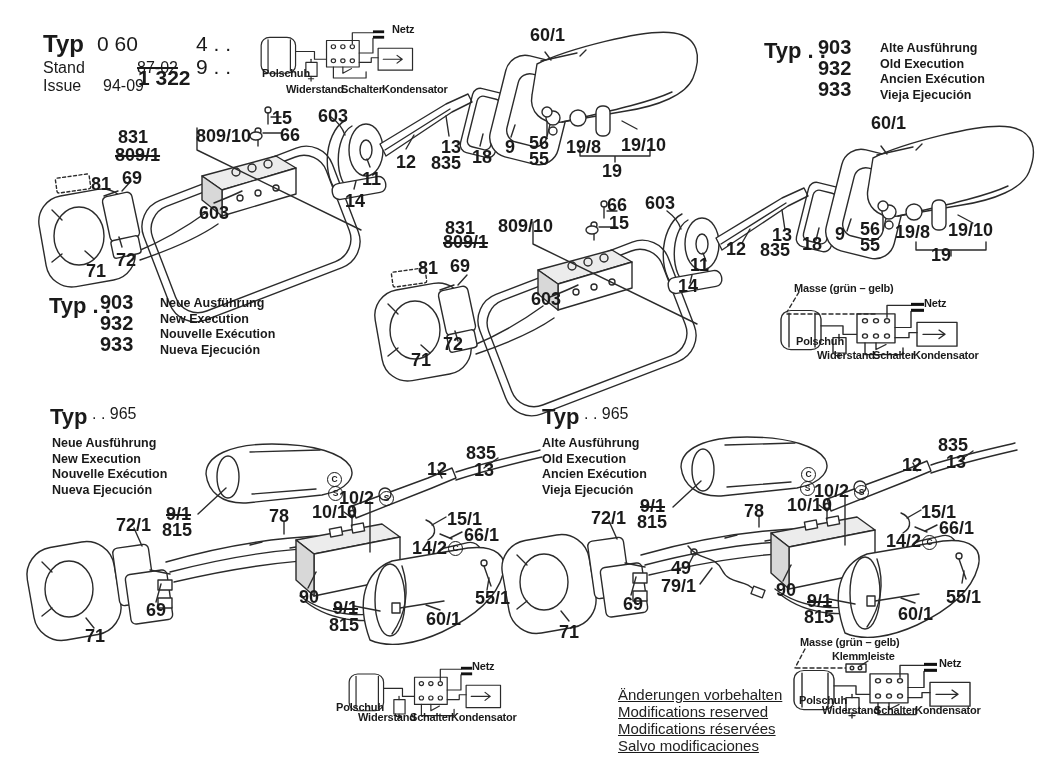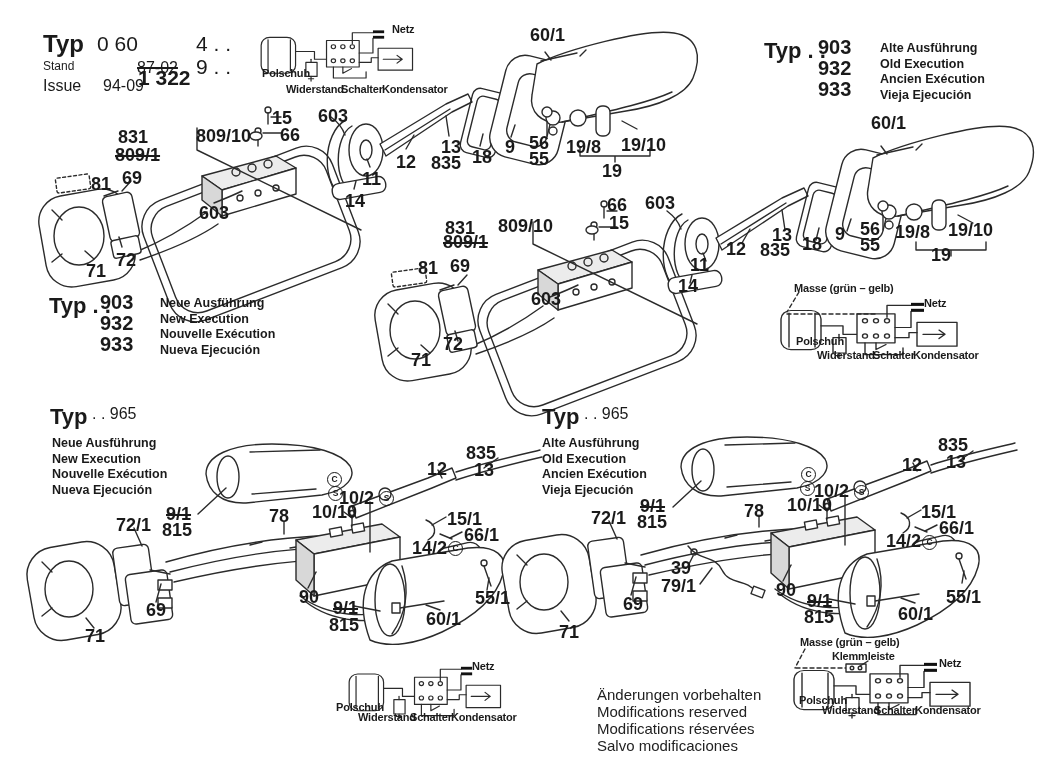--- a/index.html
+++ b/index.html
@@ -215,21 +215,21 @@
       <path d="M700,584 l12,-16"></path>
     </g>
   </svg>
 
   <div class="layer">
     <span class="abs typ-big" style="left:43px;top:30px;font-size:24px;">Typ</span>
     <span class="abs" style="left:97px;top:32px;font-size:21px;font-weight:500;">0 60</span>
     <span class="abs" style="left:138px;top:32px;font-size:21px;font-weight:700;margin-top:34px;">1 322</span>
     <span class="abs" style="left:196px;top:32px;font-size:21px;font-weight:500;">4 . .</span>
     <span class="abs" style="left:196px;top:55px;font-size:21px;font-weight:500;">9 . .</span>
-    <span class="abs" style="left:43px;top:59px;font-size:12px;">Stand</span>
+    <span class="abs" style="left:43px;top:59px;font-size:16px;">Stand</span>
     <span class="abs strike-text" style="left:103px;top:59px;font-size:16px;margin-left:34px;">87-02</span>
     <span class="abs" style="left:43px;top:77px;font-size:16px;">Issue</span>
     <span class="abs" style="left:103px;top:77px;font-size:16px;">94-09</span>
   </div>
 
   <div class="layer">
     <span class="abs typ-big" style="left:764px;top:38px;">Typ . .</span>
     <div class="abs numcol" style="left:818px;top:37px;width:48px;">
       <div>903</div>
       <div>932</div>
@@ -274,21 +274,21 @@
     <span class="abs typ-num" style="left:584px;top:405px;font-weight:500;"> . . 965</span>
     <div class="abs langs" style="left:542px;top:436px;">
       <div>Alte Ausführung</div>
       <div>Old Execution</div>
       <div>Ancien Exécution</div>
       <div>Vieja Ejecución</div>
     </div>
   </div>
 
   <div class="layer">
-    <div class="abs footer" style="left:597px;top:686px;">
+    <div class="abs footer" style="left:618px;top:686px;text-decoration:underline;">
       <div>Änderungen vorbehalten</div>
       <div>Modifications reserved</div>
       <div>Modifications réservées</div>
       <div>Salvo modificaciones</div>
     </div>
   </div>
 
   <div class="layer">
       <span class="callout" style="left: 530px; top: 26px;">60/1</span>
       <span class="callout" style="left: 272px; top: 109px;">15</span>
@@ -376,21 +376,21 @@
       <span class="callout circ" style="left: 854px; top: 485px;">S</span>
       <span class="callout" style="left: 787px; top: 496px;">10/10</span>
       <span class="callout strike" style="left: 640px; top: 497px;">9/1</span>
       <span class="callout" style="left: 637px; top: 513px;">815</span>
       <span class="callout" style="left: 591px; top: 509px;">72/1</span>
       <span class="callout" style="left: 744px; top: 502px;">78</span>
       <span class="callout" style="left: 921px; top: 503px;">15/1</span>
       <span class="callout" style="left: 939px; top: 519px;">66/1</span>
       <span class="callout" style="left: 886px; top: 532px;">14/2</span>
       <span class="callout circ" style="left: 922px; top: 535px;">C</span>
-      <span class="callout" style="left: 671px; top: 559px;">39</span>
+      <span class="callout" style="left: 671px; top: 559px;">49</span>
       <span class="callout" style="left: 661px; top: 577px;">79/1</span>
       <span class="callout" style="left: 623px; top: 595px;">69</span>
       <span class="callout" style="left: 776px; top: 581px;">90</span>
       <span class="callout strike" style="left: 807px; top: 592px;">9/1</span>
       <span class="callout" style="left: 804px; top: 608px;">815</span>
       <span class="callout" style="left: 898px; top: 605px;">60/1</span>
       <span class="callout" style="left: 946px; top: 588px;">55/1</span>
       <span class="callout" style="left: 559px; top: 623px;">71</span>
     </div>
 

